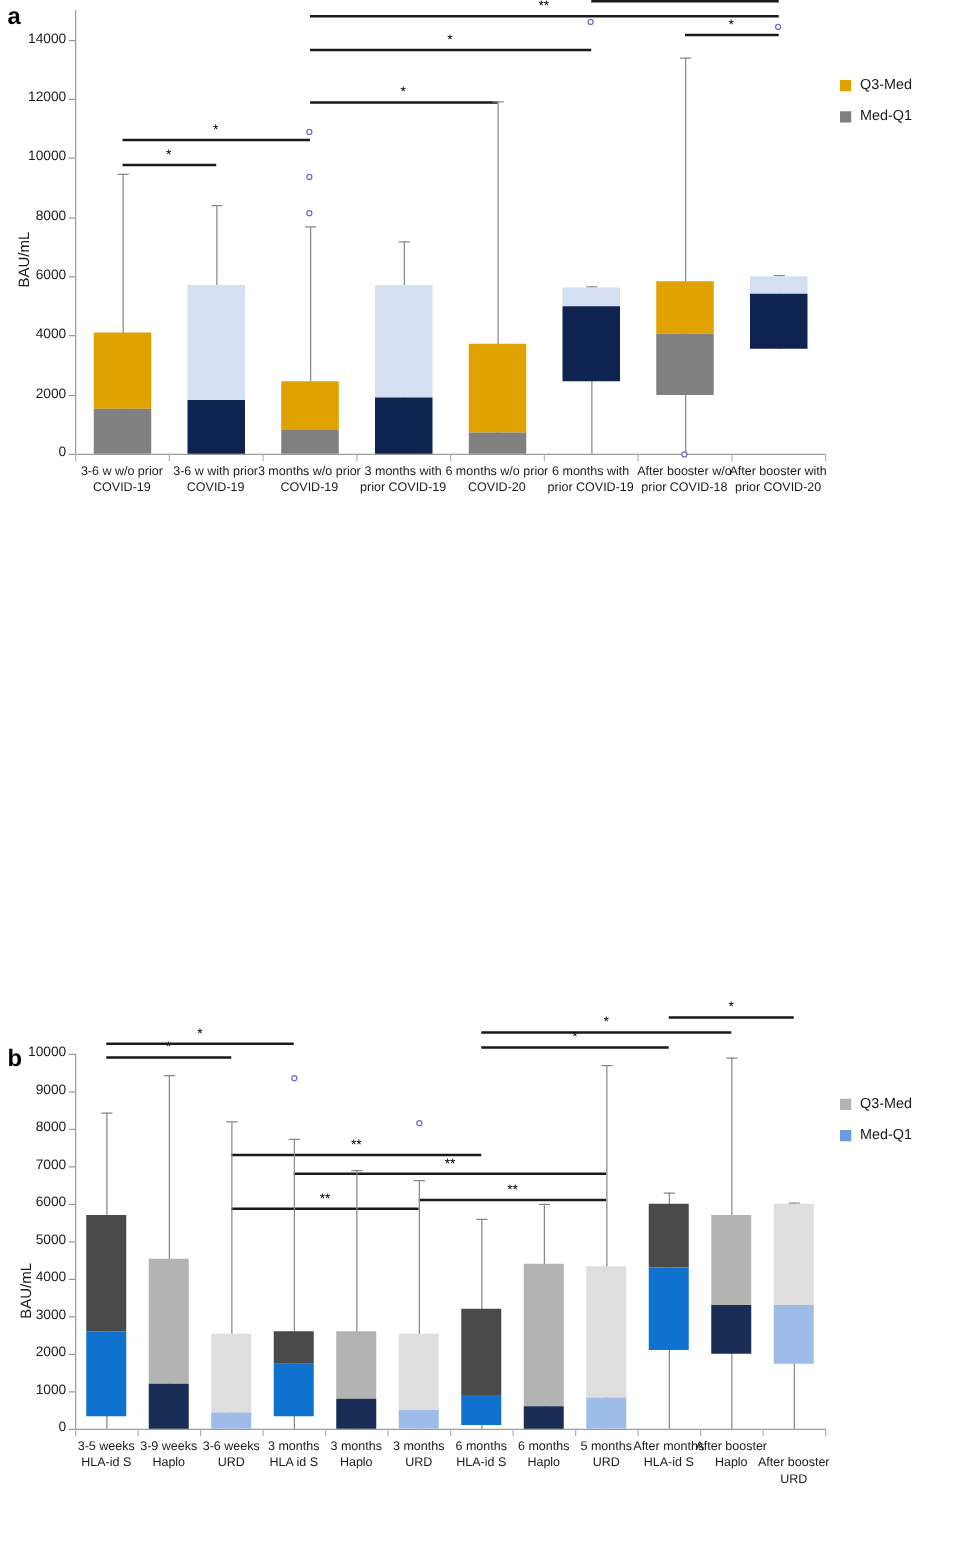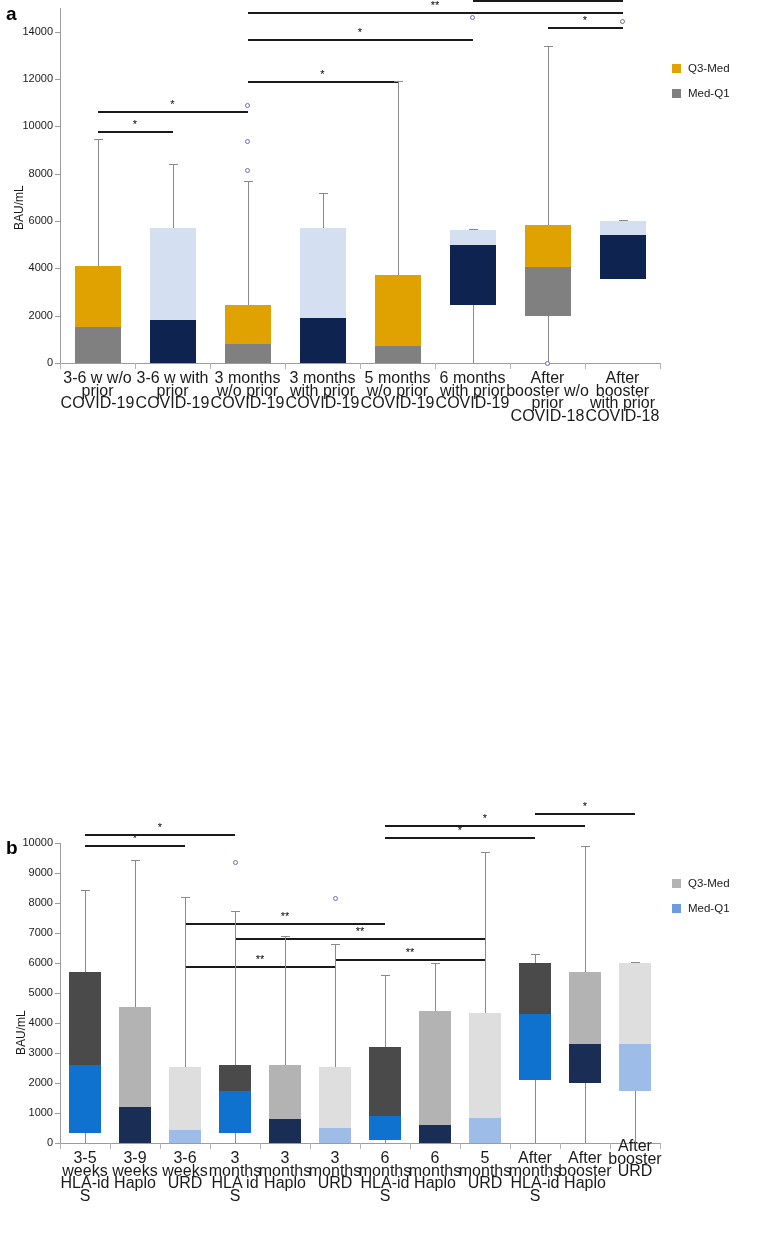--- a/index.html
+++ b/index.html
@@ -5,21 +5,21 @@
   html,body{margin:0;padding:0;background:#ffffff;}
   body{width:779px;height:1241px;font-family:"Liberation Sans",sans-serif;color:#000;overflow:hidden;}
   .panel{position:relative;width:779px;}
   .panel-letter{position:absolute;font-weight:bold;font-size:19px;line-height:1;color:#000;}
   .plot{position:absolute;}
   .axis-line{position:absolute;background:#9c9c9c;}
   .ytick-label{position:absolute;font-size:11px;color:#1a1a1a;text-align:right;white-space:nowrap;}
   .ytick-mark{position:absolute;background:#9c9c9c;height:1px;width:5px;}
   .xtick-mark{position:absolute;background:#b5b5b5;width:1px;}
   .ylabel{position:absolute;font-size:12px;color:#1a1a1a;transform:rotate(-90deg);transform-origin:left top;white-space:nowrap;}
-  .xcat{position:absolute;font-size:16px;line-height:12.5px;text-align:center;color:#1a1a1a;}
+  .xcat{position:absolute;font-size:10px;line-height:12.5px;text-align:center;color:#1a1a1a;}
   .box{position:absolute;}
   .seg-upper,.seg-lower{position:absolute;left:0;right:0;}
   .whisk-line{position:absolute;width:1px;background:#8a8a8a;}
   .whisk-cap{position:absolute;height:1px;background:#8a8a8a;}
   .outlier{position:absolute;width:5px;height:5px;border:1px solid #6b6bc8;border-radius:50%;background:#fff;box-sizing:border-box;}
   .sigbar{position:absolute;height:2px;background:#1a1a1a;}
   .sigstar{position:absolute;font-size:11px;line-height:1;color:#000;text-align:center;letter-spacing:0px;}
   .legend{position:absolute;}
   .legend-row{display:flex;align-items:center;margin-bottom:13px;}
   .legend-swatch{width:9px;height:9px;margin-right:7px;}
@@ -56,24 +56,24 @@
       <div class="xtick-mark" style="left: 225px; top: 355px; height: 6px;"></div>
       <div class="xtick-mark" style="left: 300px; top: 355px; height: 6px;"></div>
       <div class="xtick-mark" style="left: 375px; top: 355px; height: 6px;"></div>
       <div class="xtick-mark" style="left: 450px; top: 355px; height: 6px;"></div>
       <div class="xtick-mark" style="left: 525px; top: 355px; height: 6px;"></div>
       <div class="xtick-mark" style="left: 600px; top: 355px; height: 6px;"></div>
       <div class="xcat" style="left: -4px; top: 364px; width: 83px;">3-6 w w/o prior COVID-19</div>
       <div class="xcat" style="left: 71px; top: 364px; width: 83px;">3-6 w with prior COVID-19</div>
       <div class="xcat" style="left: 146px; top: 364px; width: 83px;">3 months w/o prior COVID-19</div>
       <div class="xcat" style="left: 221px; top: 364px; width: 83px;">3 months with prior COVID-19</div>
-      <div class="xcat" style="left: 296px; top: 364px; width: 83px;">5 months w/o prior COVID-19</div>
+      <div class="xcat" style="left: 296px; top: 364px; width: 83px;">6 months w/o prior COVID-20</div>
       <div class="xcat" style="left: 371px; top: 364px; width: 83px;">6 months with prior COVID-19</div>
       <div class="xcat" style="left: 446px; top: 364px; width: 83px;">After booster w/o prior COVID-18</div>
-      <div class="xcat" style="left: 521px; top: 364px; width: 83px;">After booster with prior COVID-18</div>
+      <div class="xcat" style="left: 521px; top: 364px; width: 83px;">After booster with prior COVID-20</div>
       <div class="sigbar" style="left: 37.5px; top: 123.067px; width: 75px;"></div>
       <div class="sigstar" style="left: 61px; top: 111.067px; width: 28px;">*</div>
       <div class="sigbar" style="left: 37.5px; top: 102.95px; width: 150px;"></div>
       <div class="sigstar" style="left: 98.5px; top: 90.95px; width: 28px;">*</div>
       <div class="sigbar" style="left: 187.5px; top: 73.3667px; width: 150px;"></div>
       <div class="sigstar" style="left: 248.5px; top: 61.3667px; width: 28px;">*</div>
       <div class="sigbar" style="left: 187.5px; top: 30.7667px; width: 225px;"></div>
       <div class="sigstar" style="left: 286px; top: 18.7667px; width: 28px;">*</div>
       <div class="sigbar" style="left: 187.5px; top: 3.55px; width: 375px;"></div>
       <div class="sigstar" style="left: 361px; top: -8.45px; width: 28px;">**</div>
@@ -192,21 +192,21 @@
       <div class="xcat" style="left: 46px; top: 309px; width: 58px;">3-9 weeks Haplo</div>
       <div class="xcat" style="left: 96px; top: 309px; width: 58px;">3-6 weeks URD</div>
       <div class="xcat" style="left: 146px; top: 309px; width: 58px;">3 months HLA id S</div>
       <div class="xcat" style="left: 196px; top: 309px; width: 58px;">3 months Haplo</div>
       <div class="xcat" style="left: 246px; top: 309px; width: 58px;">3 months URD</div>
       <div class="xcat" style="left: 296px; top: 309px; width: 58px;">6 months HLA-id S</div>
       <div class="xcat" style="left: 346px; top: 309px; width: 58px;">6 months Haplo</div>
       <div class="xcat" style="left: 396px; top: 309px; width: 58px;">5 months URD</div>
       <div class="xcat" style="left: 446px; top: 309px; width: 58px;">After months HLA-id S</div>
       <div class="xcat" style="left: 496px; top: 309px; width: 58px;">After booster Haplo</div>
-      <div class="xcat" style="left: 546px; top: 297px; width: 58px;">After booster URD</div>
+      <div class="xcat" style="left: 546px; top: 322px; width: 58px;">After booster URD</div>
       <div class="sigbar" style="left: 25px; top: 1.5px; width: 100px;"></div>
       <div class="sigstar" style="left: 61px; top: -10.5px; width: 28px;">*</div>
       <div class="sigbar" style="left: 25px; top: -9px; width: 150px;"></div>
       <div class="sigstar" style="left: 86px; top: -21px; width: 28px;">*</div>
       <div class="sigbar" style="left: 325px; top: -6px; width: 150px;"></div>
       <div class="sigstar" style="left: 386px; top: -18px; width: 28px;">*</div>
       <div class="sigbar" style="left: 325px; top: -18px; width: 200px;"></div>
       <div class="sigstar" style="left: 411px; top: -30px; width: 28px;">*</div>
       <div class="sigbar" style="left: 475px; top: -30px; width: 100px;"></div>
       <div class="sigstar" style="left: 511px; top: -42px; width: 28px;">*</div>

